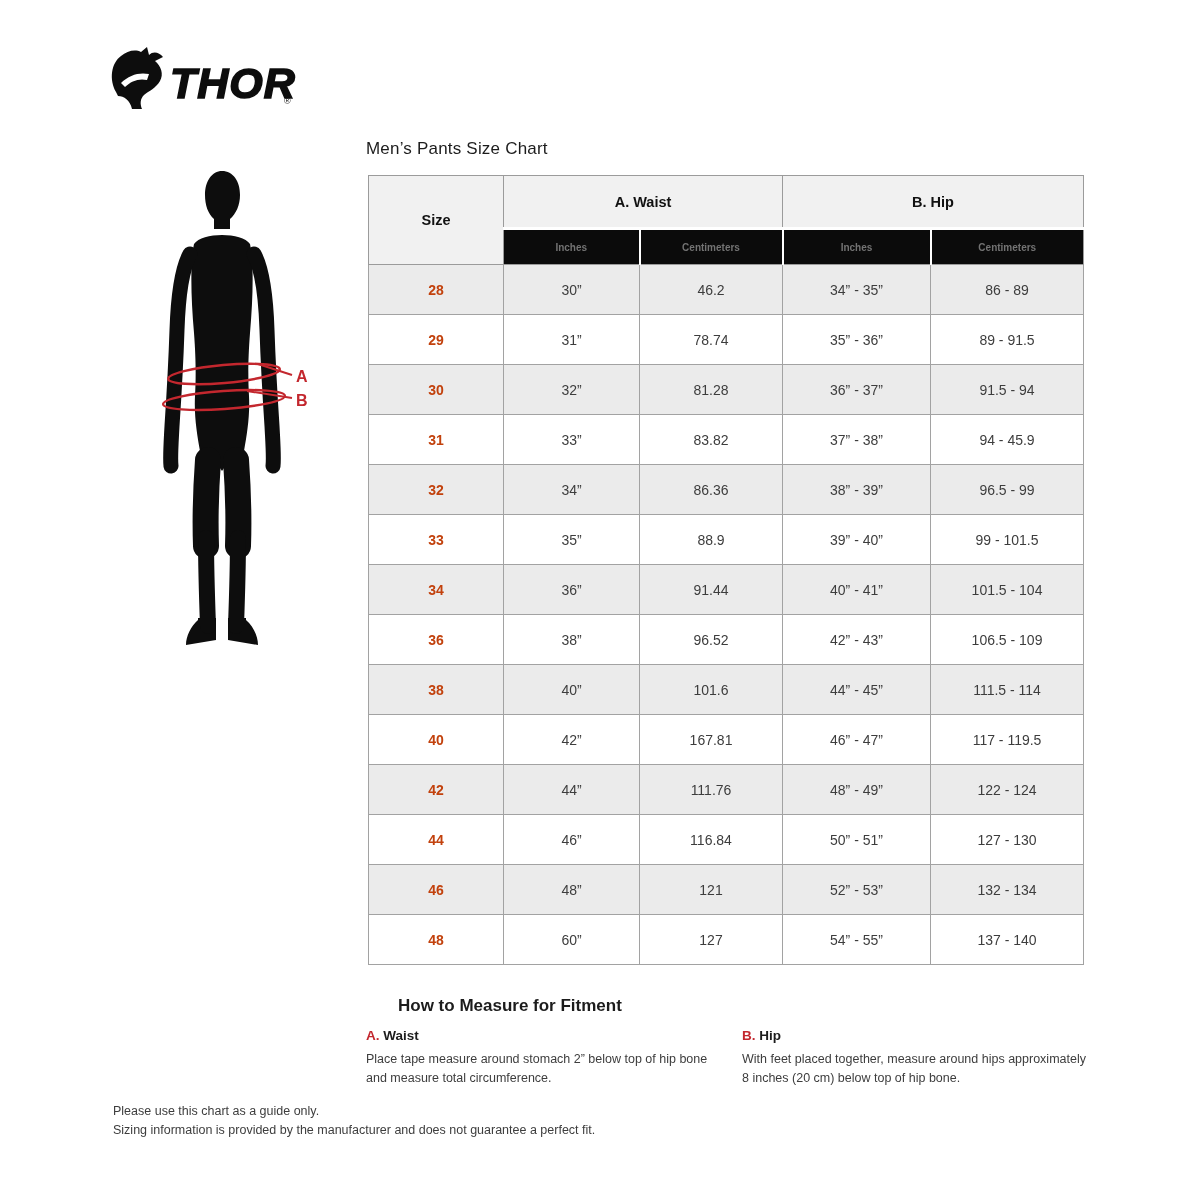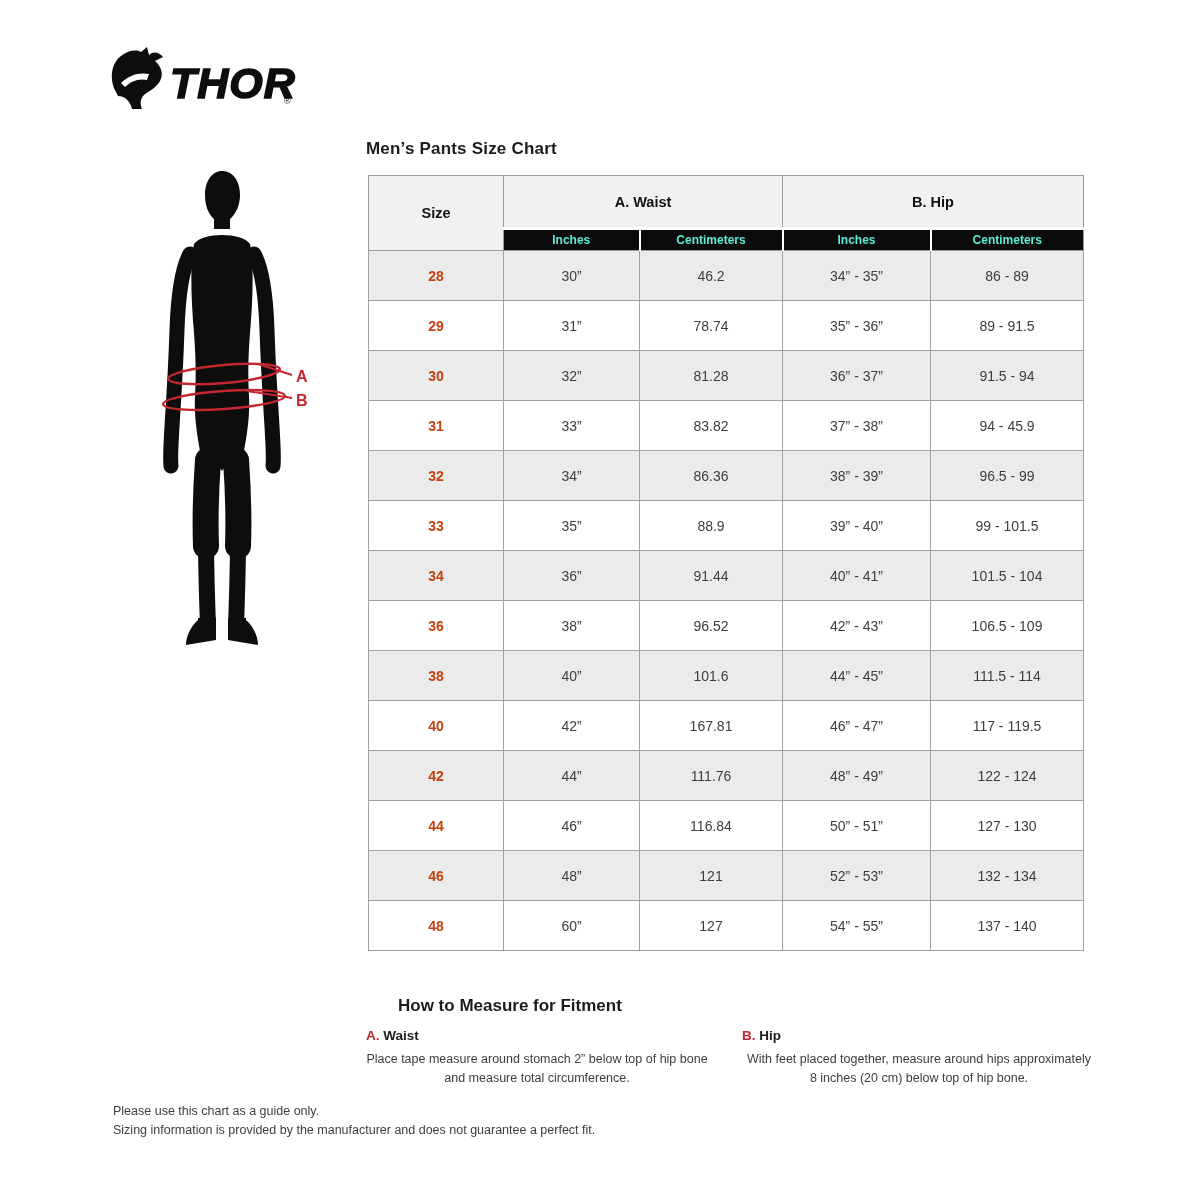--- a/index.html
+++ b/index.html
@@ -8,52 +8,52 @@
   .page { position:relative; width:1200px; height:1180px; }
 
   
   .logo { position:absolute; left:106px; top:46px; }
 
   
   .figure { position:absolute; left:150px; top:168px; }
 
   
   .chart-title { position:absolute; left:366px; top:139px;
-    font-size:17px; font-weight:bold; color:#1c1c1c; letter-spacing:.2px; }
+    font-size:17px; font-weight:normal; color:#1c1c1c; letter-spacing:.2px; }
 
   
   .size-table { position:absolute; left:368px; top:175px; width:715px;
     border-collapse:collapse; table-layout:fixed; }
   .size-table th, .size-table td { text-align:center; vertical-align:middle; }
   .size-table .size-head, .size-table .group-head {
     background:#f1f1f1; border:1px solid #9b9b9b; font-size:14.5px;
     font-weight:bold; color:#111; height:53px; }
-  .size-table tr.subhead th { background:#0b0b0b; color:#5eead4;
-    font-size:12px; font-weight:bold; height:22px;
+  .size-table tr.subhead th { background:#0b0b0b; color:#737373;
+    font-size:10px; font-weight:bold; height:36px;
     border-top:3px solid #ffffff; border-left:2px solid #ffffff;
     border-right:2px solid #ffffff; border-bottom:1px solid #9b9b9b; }
   .size-table tr.subhead th:first-child { border-left:1px solid #9b9b9b; }
   .size-table tr.subhead th:last-child  { border-right:1px solid #9b9b9b; }
   .size-table tbody td { height:50px; border:1px solid #a2a2a2;
     font-size:14px; color:#3d3d3d; }
   .size-table tbody tr:nth-child(odd)  { background:#ebebeb; }
   .size-table tbody tr:nth-child(even) { background:#ffffff; }
   .size-table tbody td.col-size { font-weight:bold; color:#c2410c; }
 
   
   .measure-heading { position:absolute; left:366px; top:996px;
     font-size:17px; font-weight:bold; color:#1c1c1c;margin-left:32px; }
   .measure-cols { position:absolute; left:366px; top:1028px;
     display:flex; width:730px; }
   .m-col { width:376px; }
   .m-col.second { width:354px; }
   .m-head { font-size:13.5px; font-weight:bold; color:#1c1c1c; }
   .m-letter { color:#c3272e; }
   .m-text { margin-top:7px; font-size:12.5px; color:#3d3d3d;
-    line-height:1.5; max-width:342px;text-align:center; }
+    line-height:1.5; max-width:342px; }
   .m-col.second .m-text { max-width:354px; }
 
   
   .disclaimer { position:absolute; left:113px; top:1102px;
     font-size:12.5px; color:#3d3d3d; line-height:1.5; }
 </style>
 </head>
 <body>
 
 <div class="page">

